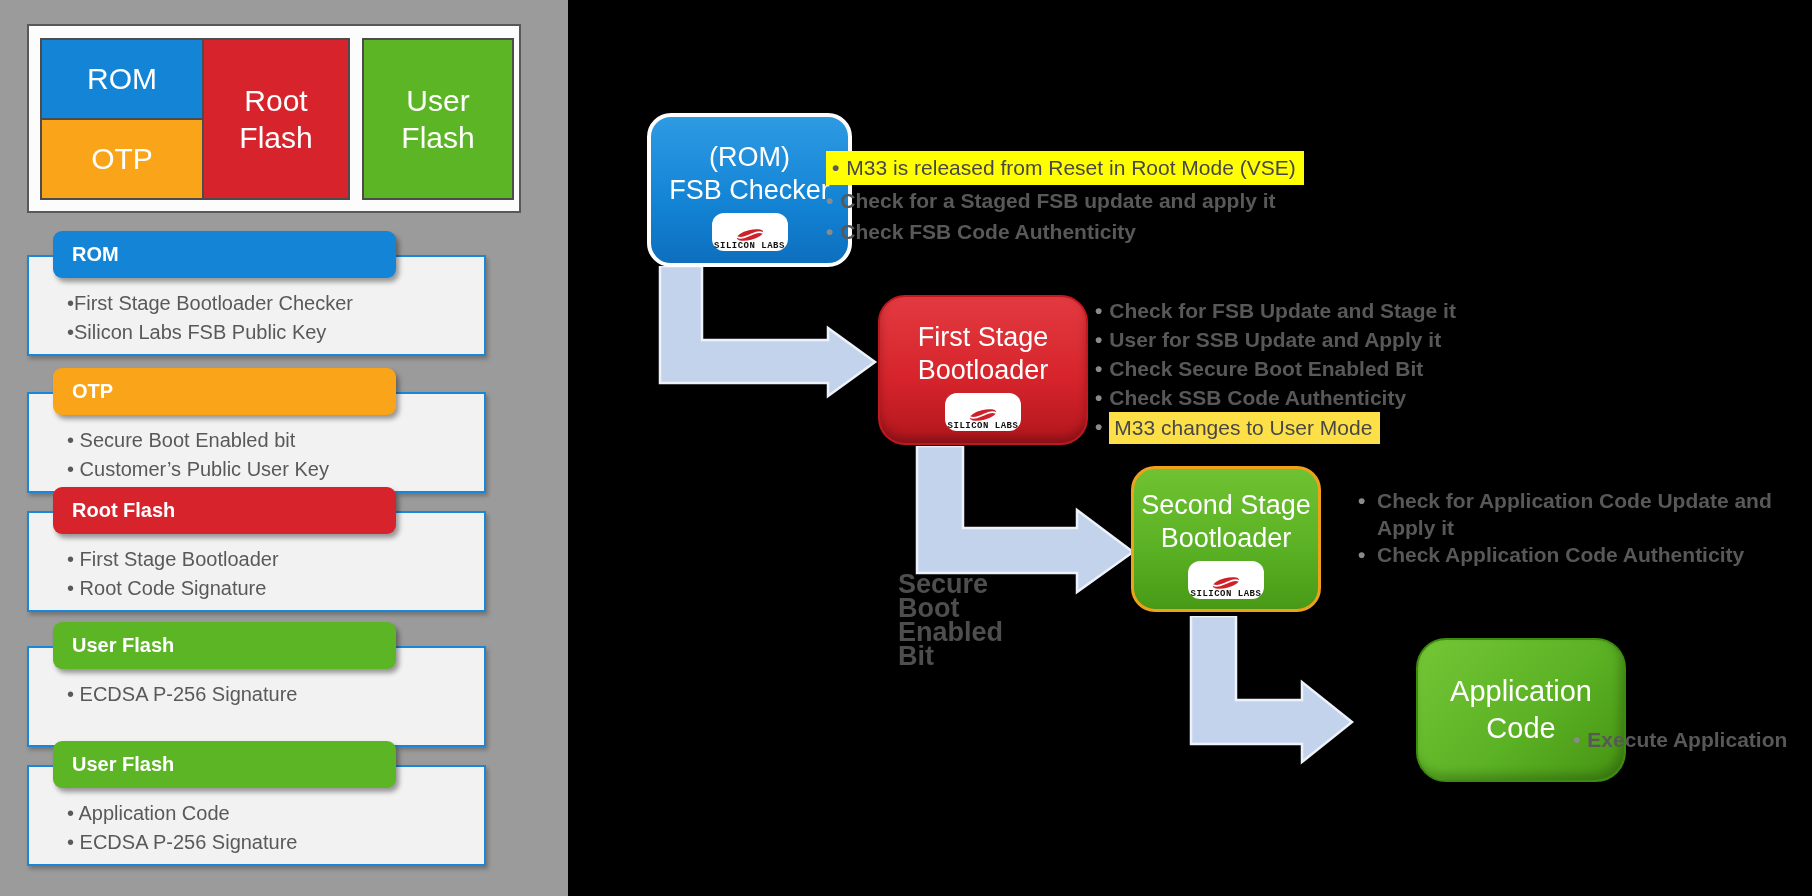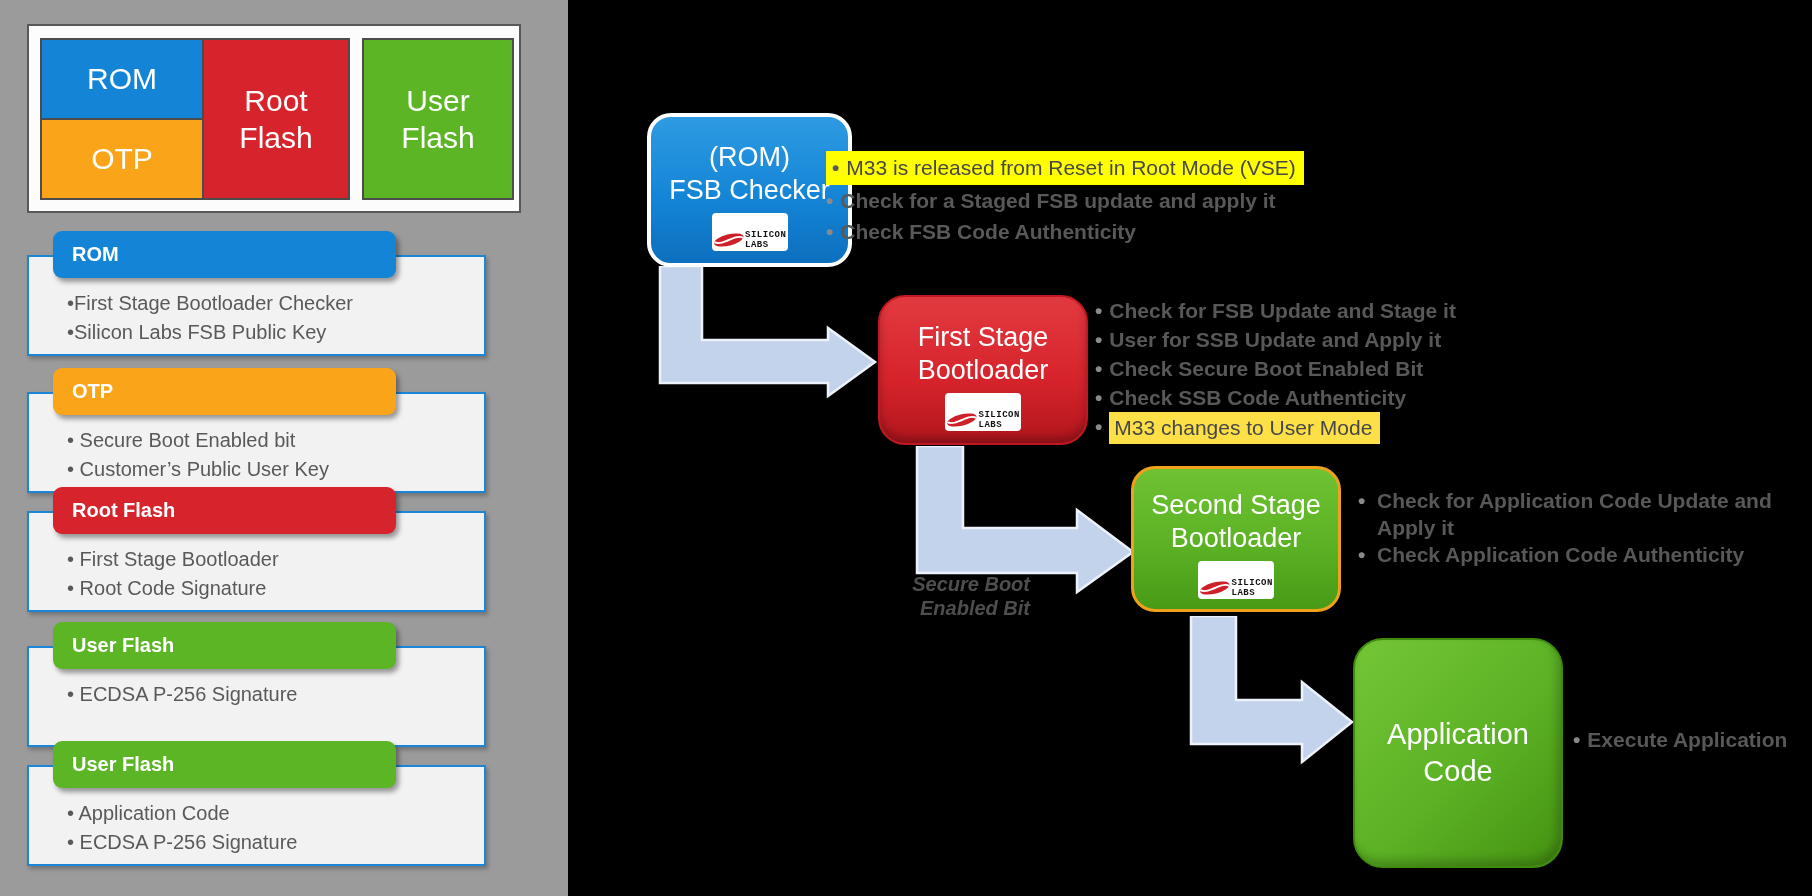--- a/index.html
+++ b/index.html
@@ -35,31 +35,31 @@
   
   .flow-box{position:absolute;border-radius:24px;display:flex;flex-direction:column;
     align-items:center;justify-content:flex-start;box-sizing:border-box;color:#fff;}
   .flow-title{font-size:27px;line-height:33px;text-align:center;white-space:nowrap;}
   .box-fsb{left:615px;top:113px;width:205px;height:154px;padding-top:24px;
     background:linear-gradient(180deg,#2E9AE2 0%,#1485D6 55%,#0D6FBE 100%);
     border:4px solid #FFFFFF;margin-left:32px;}
   .box-first{left:878px;top:295px;width:210px;height:150px;padding-top:24px;
     background:linear-gradient(180deg,#E23A40 0%,#D7242C 55%,#B2161D 100%);
     border:2px solid #C01820;border-radius:27px;box-shadow:inset 0 -6px 8px rgba(0,0,0,0.25);}
-  .box-second{left:1131px;top:466px;width:210px;height:146px;padding-top:20px;
+  .box-second{left:1131px;top:466px;width:190px;height:146px;padding-top:20px;
     background:linear-gradient(180deg,#6FC232 0%,#5BB224 55%,#489A16 100%);
     border:3px solid #F0A11C;}
-  .box-app{left:1353px;top:638px;width:210px;height:230px;justify-content:center;
+  .box-app{left:1416px;top:638px;width:210px;height:144px;justify-content:center;
     background:linear-gradient(135deg,#74C636 0%,#5BB224 55%,#459212 100%);
     border:2px solid #3E8B10;border-radius:30px;box-shadow:inset -4px -6px 10px rgba(0,0,0,0.22);}
   .box-app .flow-title{font-size:29px;line-height:37px;}
 
   
-  .sl-logo{margin-top:6px;width:76px;height:38px;background:#fff;border-radius:4px;
-    display:flex;flex-direction:row;align-items:center;justify-content:center;padding-top:16px;box-sizing:border-box;}
+  .sl-logo{margin-top:6px;width:76px;height:38px;background:#fff;border-radius:12px;
+    display:flex;flex-direction:column;align-items:center;justify-content:center;padding-top:16px;box-sizing:border-box;}
   .sl-swirl{width:56px;height:22px;display:block;}
   .sl-text{font-size:9px;font-weight:bold;color:#111;letter-spacing:0.5px;line-height:10px;
     font-family:"Liberation Mono","Liberation Sans",monospace;}
 
   
   .arrow{position:absolute;}
   .arrow polygon{fill:#C4D3EC;stroke:#EDF1F9;stroke-width:2.5;}
 
   
   .fb-list{position:absolute;}
@@ -73,22 +73,22 @@
   .list-fsb{left:826px;top:151px;font-size:21px;}
   .list-fsb .fb-line{line-height:31px;}
   .list-first{left:1095px;top:296px;font-size:21px;}
   .list-first .fb-line{line-height:29px;}
   .list-second{left:1358px;top:487px;font-size:21px;width:448px;}
   .list-second .fb-line{line-height:27px;white-space:normal;position:relative;padding-left:19px;}
   .list-second .blt{position:absolute;left:0;top:0;}
   .list-app{left:1573px;top:726px;font-size:21px;}
   .list-app .fb-line{line-height:27px;}
 
-  .arrow-label{position:absolute;left:898px;top:572px;width:132px;text-align:right;
-    color:#4E4E4E;font-size:20px;font-weight:bold;line-height:24px;font-style:italic;}
+  .arrow-label{position:absolute;left:898px;top:572px;width:132px;text-align:left;
+    color:#4E4E4E;font-size:27px;font-weight:bold;line-height:24px;}
 </style>
 </head>
 <body>
 
 <div class="canvas">
 
   <div class="left-panel">
 
     <div class="mem-box">
       <div class="mem-region mem-rom">

